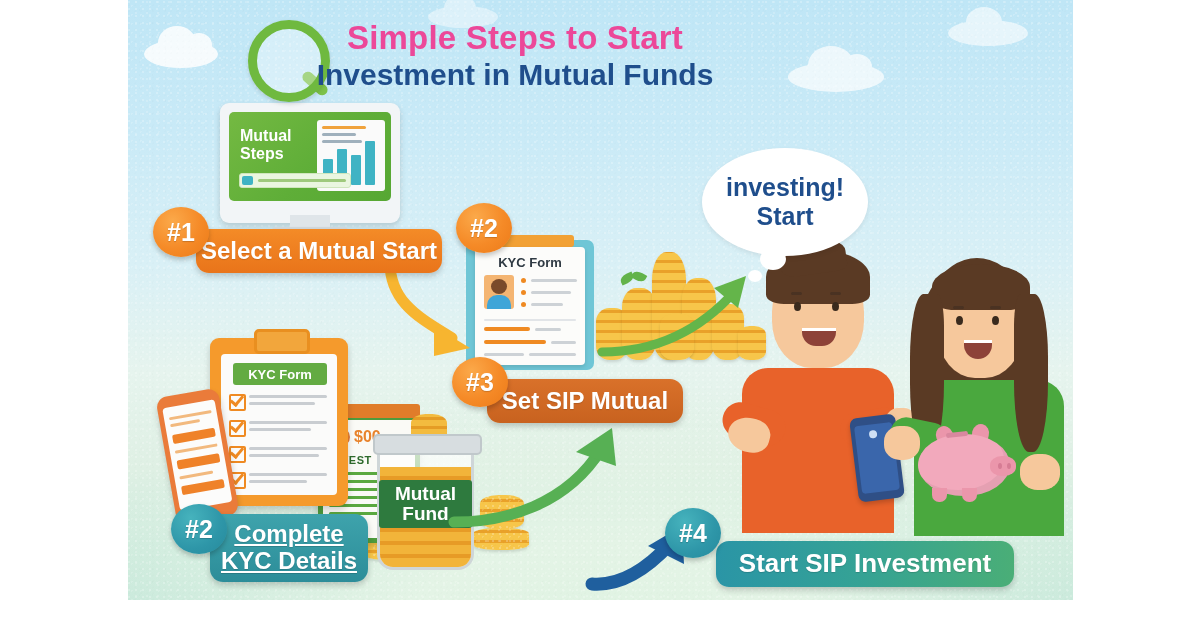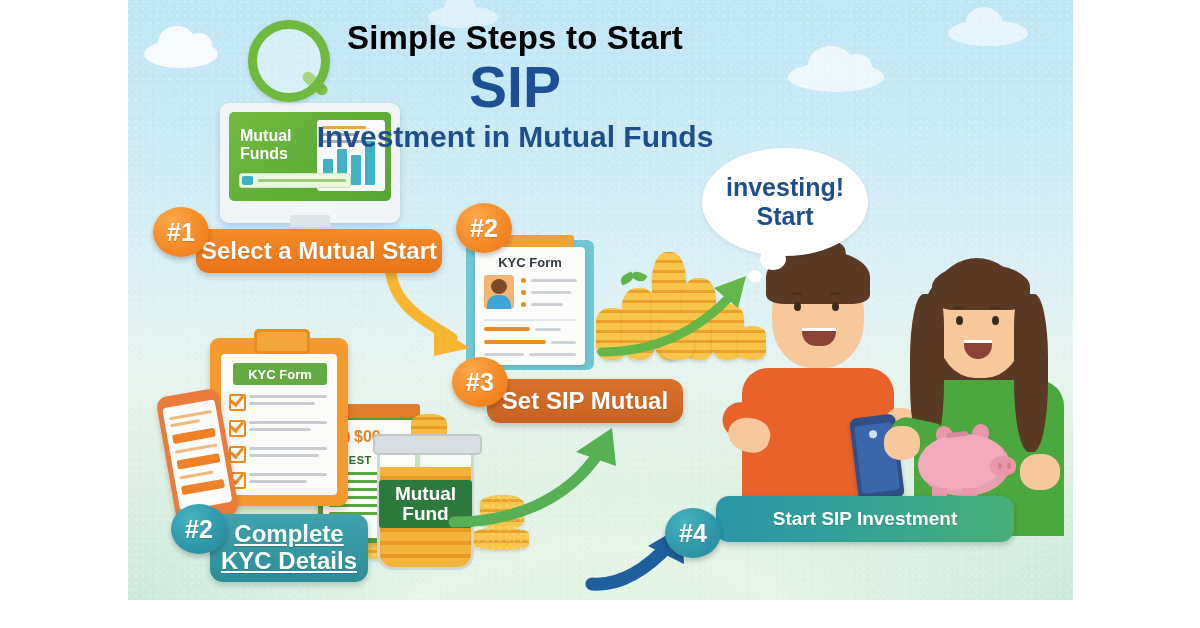--- a/index.html
+++ b/index.html
@@ -25,21 +25,21 @@
       radial-gradient(circle at 88% 77%, rgba(0,0,0,.035) 0 1px, transparent 1px),
       radial-gradient(circle at 23% 84%, rgba(0,0,0,.03) 0 1px, transparent 1px);
     background-size:7px 7px,9px 9px,11px 11px,13px 13px,6px 6px;
   }
 
   .cloud{position:absolute;background:#fff;border-radius:50%;opacity:.85;filter:blur(.4px);}
   .cloud b{position:absolute;background:#fff;border-radius:50%;display:block;}
 
   
   #title{position:absolute;left:300px;top:20px;width:430px;text-align:center;z-index:40;}
-  #title .l1{font-size:33px;font-weight:bold;color:#000000;letter-spacing:.2px;line-height:1.1;}
+  #title .l1{font-size:33px;font-weight:bold;color:#ec4899;letter-spacing:.2px;line-height:1.1;}
   #title .l2{font-size:57px;font-weight:bold;color:#1d4f96;line-height:1.05;margin:2px 0 0;}
   #title .l3{font-size:30px;font-weight:bold;color:#1f4e8c;line-height:1.15;margin-top:2px;}
 
   
   .badge{
     position:absolute;width:56px;height:50px;border-radius:50%;
     display:flex;align-items:center;justify-content:center;
     color:#fff;font-weight:bold;font-size:25px;z-index:30;
     box-shadow:0 3px 5px rgba(0,0,0,.22);
     text-shadow:0 1px 1px rgba(0,0,0,.18);
@@ -188,21 +188,21 @@
     </div>
     <div class="cloud" style="left:300px;top:6px;width:70px;height:22px;opacity:.45;">
       <b style="left:16px;top:-11px;width:32px;height:26px;"></b>
     </div>
 
     <div id="monitor">
       <div id="mon-body"></div>
       <div id="mon-screen">
         <div class="mf">
           <div>Mutual</div>
-          <div>Funds</div>
+          <div>Steps</div>
         </div>
         <div class="card">
           <div class="ln" style="left:5px;top:6px;width:44px;"></div>
           <div class="ln" style="left:5px;top:13px;width:34px;background:#9fb0bc;"></div>
           <div class="ln" style="left:5px;top:20px;width:40px;background:#9fb0bc;"></div>
           <div class="bar" style="left:6px;width:10px;height:26px;"></div>
           <div class="bar" style="left:20px;width:10px;height:36px;"></div>
           <div class="bar" style="left:34px;width:10px;height:30px;"></div>
           <div class="bar" style="left:48px;width:10px;height:44px;"></div>
         </div>
@@ -384,21 +384,20 @@
 
     <svg class="arrow" width="130" height="95" viewBox="0 0 130 95" style="left:458px;top:498px;">
       <path d="M6,86 C32,88 58,74 84,46" stroke="#1f5f9e" stroke-width="13" fill="none" stroke-linecap="round"></path>
       <path d="M62,48 L96,28 L98,66 Z" fill="#1f5f9e"></path>
     </svg>
 
   </div>
 
   <div id="title">
     <div class="l1">Simple Steps to Start</div>
-    <div class="l2">SIP</div>
     <div class="l3">Investment in Mutual Funds</div>
   </div>
 
   <div id="bubble">
     <div>
       <div>investing!</div>
       <div>Start</div>
     </div>
     <span class="tailA"></span>
     <span class="tailB"></span>
@@ -411,16 +410,16 @@
 
   <div class="pill o2" style="left:487px;top:379px;width:196px;height:44px;font-size:24px;">Set SIP Mutual</div>
   <div class="badge orange" style="left:452px;top:357px;">#3</div>
 
   <div class="pill t1" style="left:210px;top:514px;width:158px;height:68px;font-size:24px;flex-direction:column;">
     <span>Complete</span>
     <span>KYC Details</span>
   </div>
   <div class="badge teal" style="left:171px;top:504px;">#2</div>
 
-  <div class="pill t2" style="left:716px;top:496px;width:298px;height:46px;font-size:19px;">Start SIP Investment</div>
+  <div class="pill t2" style="left:716px;top:541px;width:298px;height:46px;font-size:26px;">Start SIP Investment</div>
   <div class="badge teal" style="left:665px;top:508px;">#4</div>
 
 </div>
 
 </body></html>

